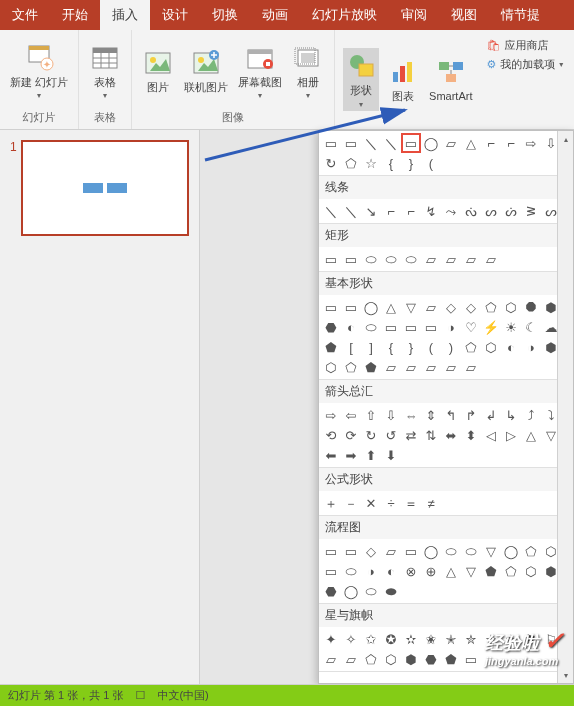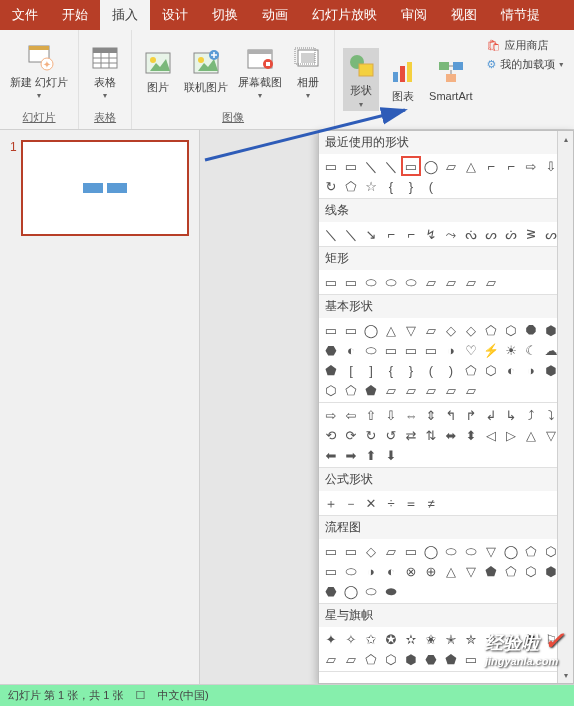--- a/index.html
+++ b/index.html
@@ -5,21 +5,21 @@
     * { margin: 0; padding: 0; box-sizing: border-box; font-family: "Microsoft YaHei", sans-serif; }
     body { width: 574px; height: 706px; background: #e6e6e6; overflow: hidden; position: relative; }
     
     .menubar { display: flex; background: #b73e27; height: 30px; align-items: flex-end; }
     .menu-item { padding: 0 12px; color: #fff; font-size: 13px; cursor: pointer; height: 100%; display: flex; align-items: center; }
     .menu-item.active { background: #f3f3f3; color: #404040; }
     
     .ribbon { display: flex; background: #f3f3f3; border-bottom: 1px solid #d0d0d0; height: 100px; }
     .ribbon-group { display: flex; flex-direction: column; align-items: center; padding: 4px 8px; border-right: 1px solid #e0e0e0; }
     .ribbon-group-items { display: flex; gap: 6px; flex: 1; align-items: center; }
-    .ribbon-group-label { font-size: 11px; color: #666; margin-top: 2px; text-decoration: underline; }
+    .ribbon-group-label { font-size: 11px; color: #666; margin-top: 2px; }
     .ribbon-btn { display: flex; flex-direction: column; align-items: center; gap: 2px; cursor: pointer; padding: 2px; }
     .ribbon-btn-icon { width: 32px; height: 32px; display: flex; align-items: center; justify-content: center; }
     .ribbon-btn-label { font-size: 11px; color: #444; text-align: center; line-height: 1.2; }
     .dropdown-arrow { font-size: 8px; color: #666; }
     
     .ribbon-btn.active { background: #d4d4d4; }
     
     .ribbon-right { display: flex; flex-direction: column; padding: 8px 4px; gap: 4px; }
     .ribbon-right-item { display: flex; align-items: center; gap: 4px; font-size: 11px; color: #444; cursor: pointer; }
     
@@ -37,21 +37,21 @@
     .shapes-category { border-bottom: 1px solid #e0e0e0; }
     .shapes-category-header { font-size: 12px; color: #444; padding: 3px 6px; background: #f5f5f5; }
     .shapes-grid { display: flex; flex-wrap: wrap; padding: 2px; gap: 0px; }
     .shape-item { width: 20px; height: 20px; display: flex; align-items: center; justify-content: center; cursor: pointer; border: 1px solid transparent; }
     .shape-item.highlighted { border: 2px solid #e74c3c; }
     .shape-glyph { font-size: 13px; color: #555; line-height: 1; }
     
     .scrollbar-track { position: absolute; right: 0; top: 0; width: 16px; height: 100%; background: #f0f0f0; border-left: 1px solid #d0d0d0; }
     .scrollbar-arrow { width: 16px; height: 16px; display: flex; align-items: center; justify-content: center; font-size: 8px; color: #666; cursor: pointer; }
     
-    .statusbar { height: 22px; background: #86efac; border-top: 1px solid #d0d0d0; display: flex; align-items: center; padding: 0 8px; gap: 12px; font-size: 11px; color: #444; position: absolute; bottom: 0; width: 100%; }
+    .statusbar { height: 22px; background: #84cc16; border-top: 1px solid #d0d0d0; display: flex; align-items: center; padding: 0 8px; gap: 12px; font-size: 11px; color: #444; position: absolute; bottom: 0; width: 100%; }
     .statusbar-item { display: flex; align-items: center; gap: 4px; }
     
     .arrow-overlay { position: absolute; pointer-events: none; z-index: 100; }
     
     .watermark { position: absolute; right: 10px; bottom: 39px; z-index: 200; color: #fff; text-shadow: 1px 1px 2px rgba(0,0,0,0.8); font-size: 18px; font-weight: bold; font-style: italic; }
     .watermark-sub { font-size: 11px; display: block; }
     .watermark-check { color: #e74c3c; font-size: 24px; }
     
     svg.icon { width: 100%; height: 100%; }
   </style>
@@ -220,21 +220,20 @@
           <div class="mini-box"></div>
           <div class="mini-box"></div>
         </div>
       </div>
     </div>
   </div>
 
   <div class="shapes-panel">
     <div class="shapes-scroll" id="shapes-scroll">
         <div class="shapes-category">
-          <div class="shapes-category-header">最近使用的形状</div>
           <div class="shapes-grid">
             <div class="shape-item">
               <span class="shape-glyph">▭</span>
             </div>
             <div class="shape-item">
               <span class="shape-glyph">▭</span>
             </div>
             <div class="shape-item">
               <span class="shape-glyph">＼</span>
             </div>
@@ -489,20 +488,21 @@
             </div>
             <div class="shape-item">
               <span class="shape-glyph">▱</span>
             </div>
             <div class="shape-item">
               <span class="shape-glyph">▱</span>
             </div>
           </div>
         </div>
         <div class="shapes-category">
+          <div class="shapes-category-header">箭头总汇</div>
           <div class="shapes-grid">
             <div class="shape-item">
               <span class="shape-glyph">⇨</span>
             </div>
             <div class="shape-item">
               <span class="shape-glyph">⇦</span>
             </div>
             <div class="shape-item">
               <span class="shape-glyph">⇧</span>
             </div>

